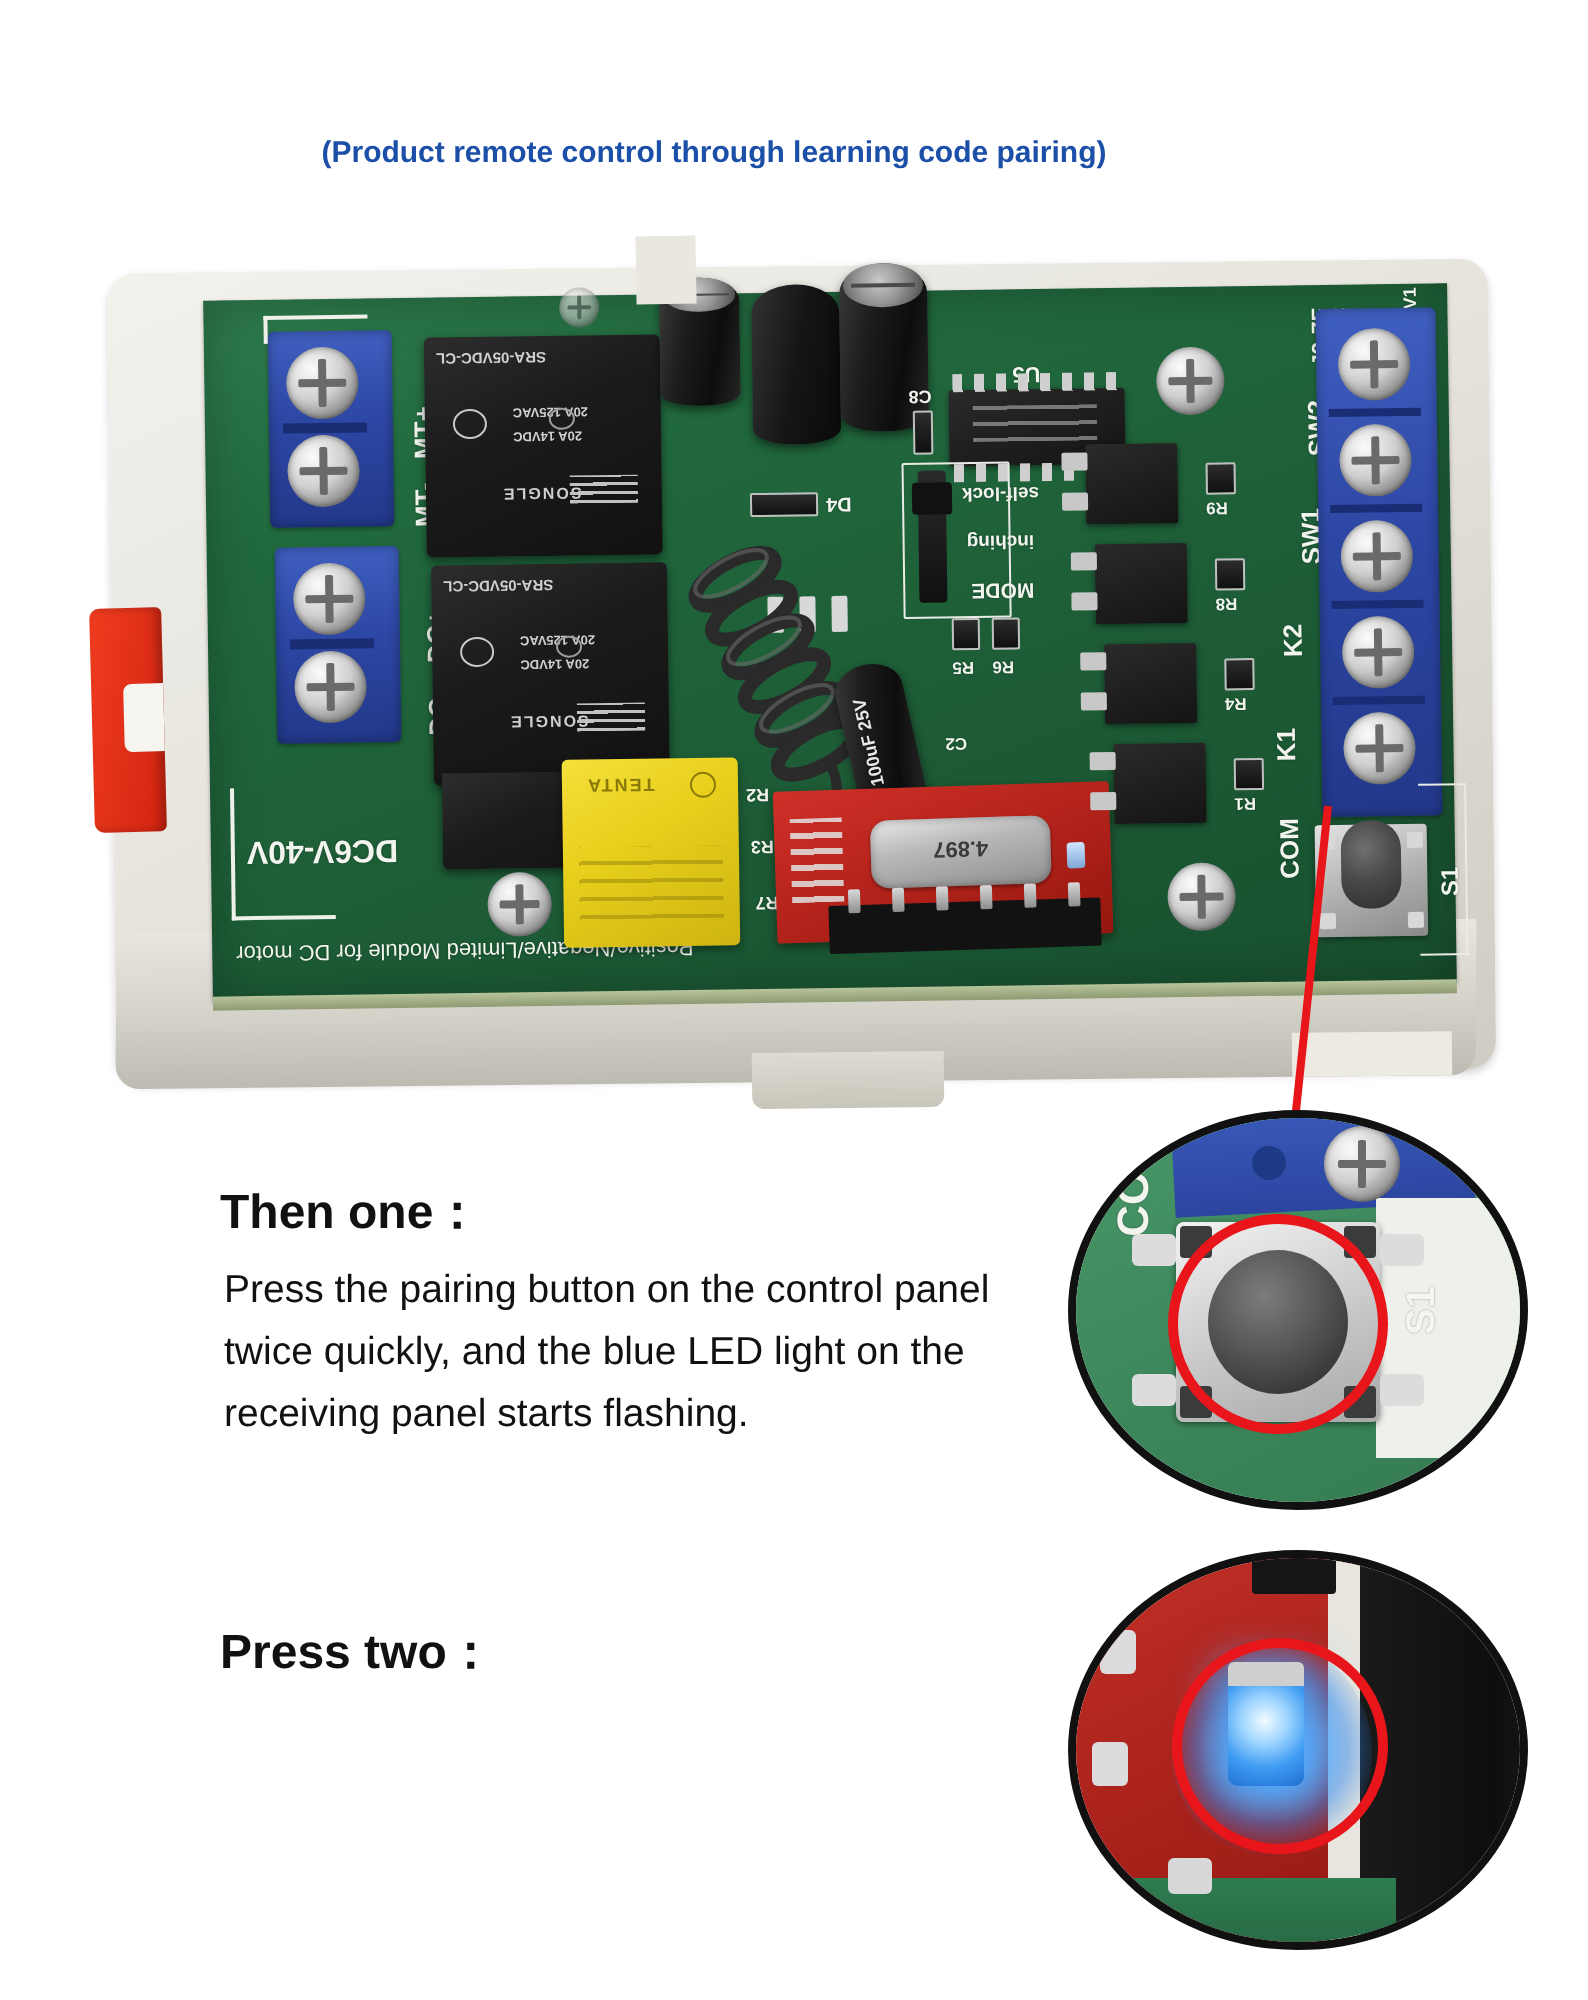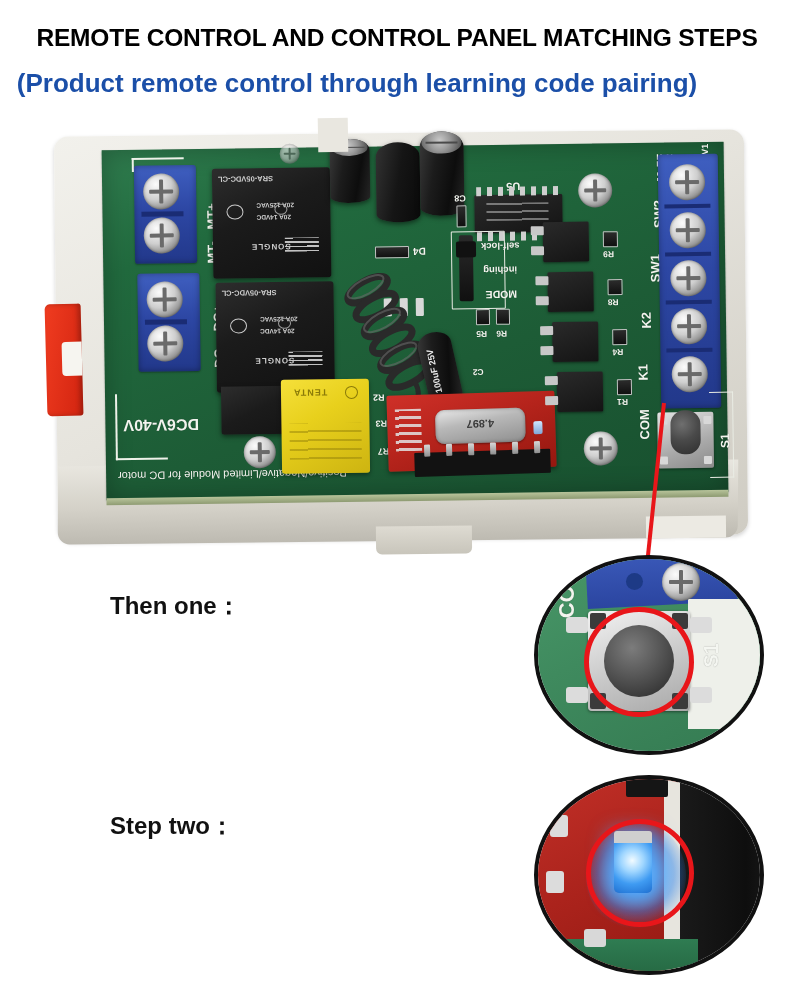--- a/index.html
+++ b/index.html
@@ -26,21 +26,21 @@
     font-weight: bold;
     color: #000000;
     letter-spacing: -0.2px;
     white-space: nowrap;
   }
   .subtitle {
     position: absolute;
     left: 0; top: 68px;
     width: 714px;
     text-align: center;
-    font-size: 26px;
+    font-size: 15px;
     font-weight: bold;
     color: #1b4fa8;
     white-space: nowrap;
   }
 
   
   .photo {
     position: absolute;
     left: 46px; top: 108px;
     width: 712px; height: 460px;
@@ -274,21 +274,20 @@
     color:#111;
     width:420px;
   }
   .arrow-svg { position:absolute; left:0; top:0; pointer-events:none; }
 </style>
 </head>
 <body>
 
 <div id="page">
 
-  <div class="title">REMOTE CONTROL AND CONTROL PANEL MATCHING STEPS</div>
   <div class="subtitle">(Product remote control through learning code pairing)</div>
 
   <div class="photo">
 
     <div class="case-back"></div>
     <div class="case-front"></div>
     <div class="case-notch"></div>
     <div class="case-notch2"></div>
     <div class="din-clip"></div>
 
@@ -528,16 +527,17 @@
     <div style="position:absolute;left:8px;top:92px;width:18px;height:22px;background:#dcdcdc;border-radius:3px;"></div>
     <div style="position:absolute;left:46px;top:150px;width:22px;height:18px;background:#d8d8d8;border-radius:3px;"></div>
 
     <div style="position:absolute;left:48px;top:42px;width:100px;height:110px;border-radius:50%;background:radial-gradient(circle at 50% 48%, rgba(180,225,255,.98) 0%, rgba(96,178,255,.85) 26%, rgba(40,130,240,.45) 50%, rgba(20,90,200,0) 72%);"></div>
     <div style="position:absolute;left:76px;top:58px;width:38px;height:56px;border-radius:5px;background:radial-gradient(circle at 48% 42%, #f2fbff 0%, #9fd6ff 30%, #3f9bf2 62%, #1f6fd0 100%);box-shadow:0 0 18px 8px rgba(70,165,255,.7);"></div>
     <div style="position:absolute;left:76px;top:52px;width:38px;height:12px;background:#cfcfcf;border-radius:3px 3px 0 0;"></div>
     <div class="hl-ring" style="left:48px;top:40px;width:108px;height:108px;"></div>
   </div>
 
   <div class="step-head" style="left:110px;top:590px;">Then one：</div>
-
-  <div class="step-head" style="left:110px;top:810px;">Step two：</div>
+  <div class="step-body" style="left:112px;top:630px;">Press the pairing button on the control panel twice quickly, and the blue LED light on the receiving panel starts flashing.</div>
+
+  <div class="step-head" style="left:110px;top:810px;">Press two：</div>
 
 </div>
 
 </body></html>

